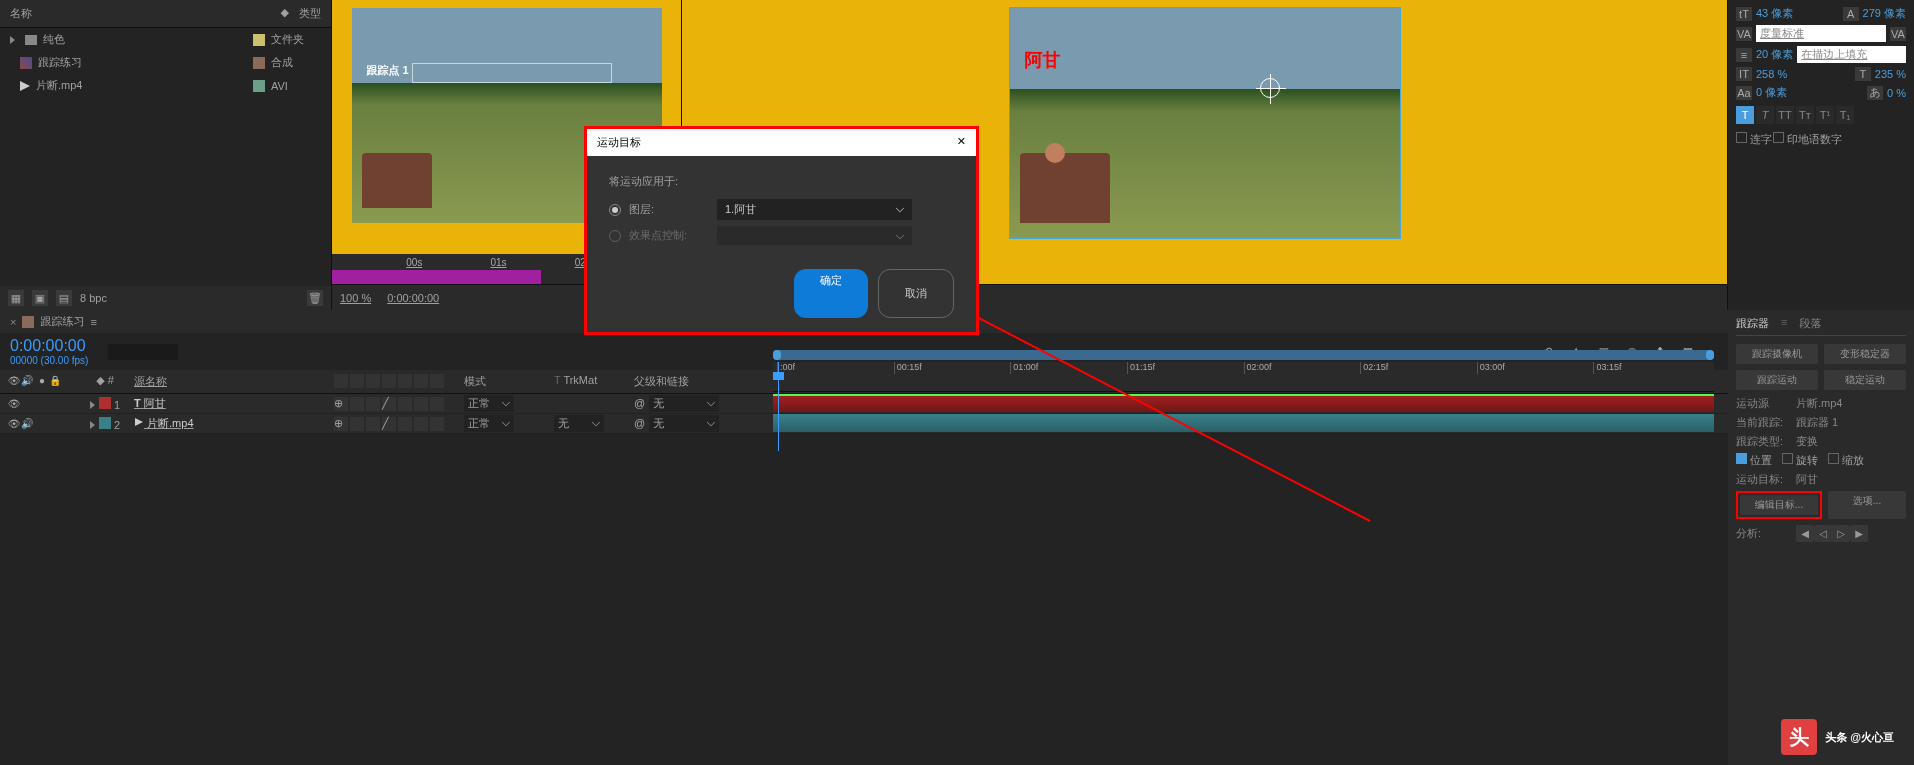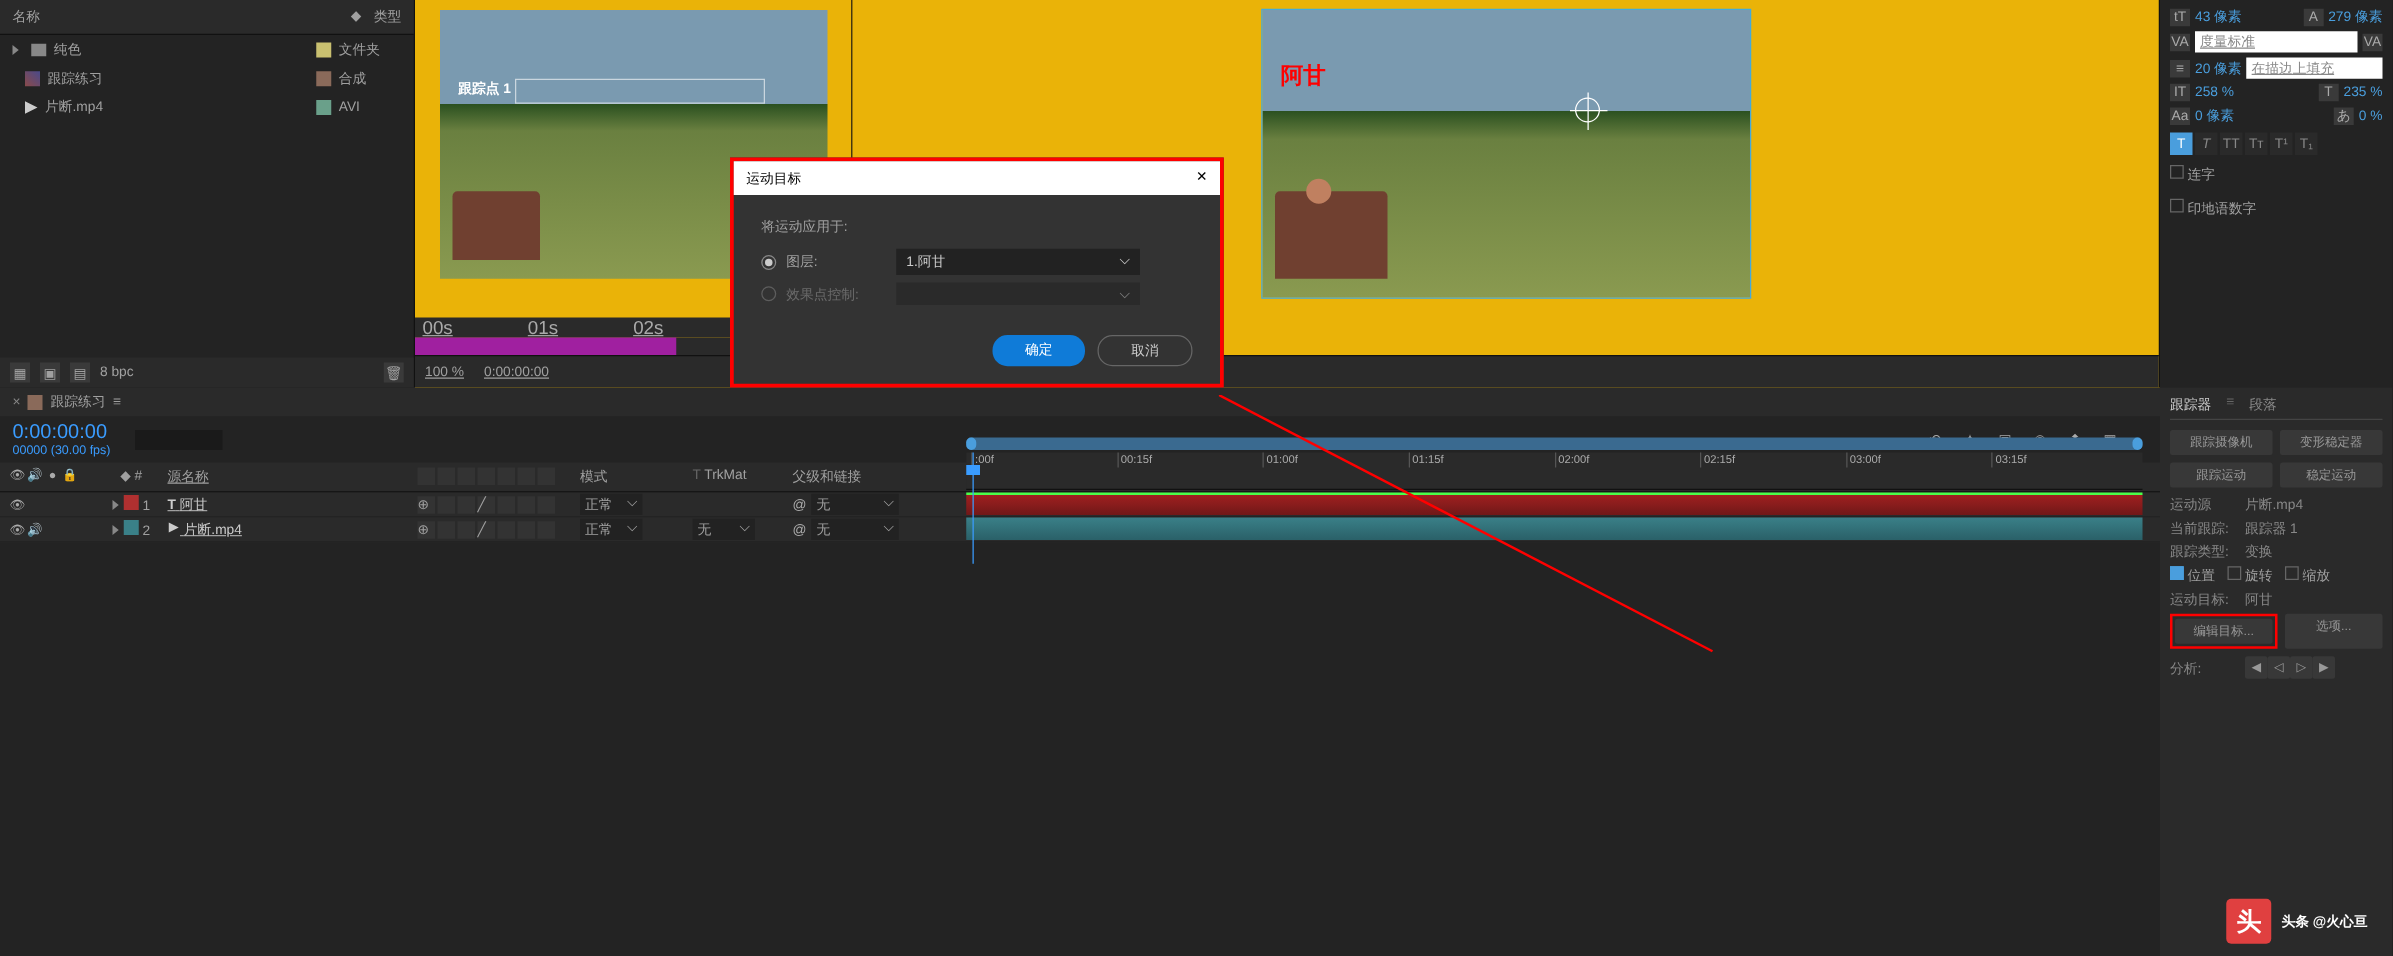--- a/index.html
+++ b/index.html
@@ -14,45 +14,45 @@
 .video-icon { width: 0; height: 0; border-left: 10px solid #ccc; border-top: 5px solid transparent; border-bottom: 5px solid transparent; display: inline-block; }
 .color-chip { width: 12px; height: 12px; display: inline-block; }
 .project-footer { margin-top: auto; display: flex; align-items: center; gap: 8px; padding: 4px 8px; background: #2a2a2a; }
 .sq-btn { width: 16px; height: 16px; background: #3a3a3a; display: inline-flex; align-items: center; justify-content: center; }
 .viewer-panel { flex: 1; background: #eab308; border-right: 1px solid #111; display: flex; flex-direction: column; position: relative; text-decoration: underline; }
 .viewer-img { margin: 8px auto 0; width: 310px; height: 215px; position: relative; background: linear-gradient(#7a9ab0 0%, #7a9ab0 35%, #2a5020 35%, #6a8040 45%, #8a9a50 100%); }
 .viewer-img-r { margin: 8px auto 0; width: 390px; height: 230px; position: relative; background: linear-gradient(#7a9ab0 0%, #7a9ab0 35%, #2a5020 35%, #6a8040 45%, #8a9a50 100%); }
 .track-label { position: absolute; color: #fff; font-weight: bold; font-size: 11px; }
 .red-text { position: absolute; color: #f00; font-weight: bold; font-size: 18px; }
 .mini-timeline { height: 16px; background: #2a2a2a; display: flex; align-items: center; padding: 0 6px; margin-top: auto; }
-.tick { flex: 1; font-size: 15px; color: #aaa; }
+.tick { flex: 1; font-size: 10px; color: #aaa; text-align: right; }
 .viewer-toolbar { height: 26px; background: #2a2a2a; display: flex; align-items: center; gap: 6px; padding: 0 8px; border-top: 1px solid #111; }
 .right-props { width: 186px; background: #232323; padding: 6px 8px; }
 .prop-row { display: flex; align-items: center; gap: 4px; margin-bottom: 4px; font-size: 10px; }
 .prop-row .blue { color: #4a9edd; }
 .prop-row .dd { flex: 1; background: #ffffff; padding: 1px 4px; color: #888; text-decoration: underline; }
 .icon-box { width: 16px; height: 14px; background: #3a3a3a; display: inline-flex; align-items: center; justify-content: center; color: #aaa; }
 .t-buttons { display: flex; gap: 2px; margin-top: 6px; }
 .t-btn { width: 18px; height: 18px; background: #2a2a2a; color: #888; display: inline-flex; align-items: center; justify-content: center; font-size: 11px; }
 .t-btn.active { background: #4a9edd; color: #fff; }
-.checkbox-row { display: flex; gap: 12px; margin-top: 8px; font-size: 10px; flex-direction: column; }
+.checkbox-row { display: flex; gap: 1px; margin-top: 8px; font-size: 10px; }
 .cb { width: 11px; height: 11px; border: 1px solid #666; display: inline-block; margin-right: 3px; }
 .cb.checked { background: #4a9edd; border-color: #4a9edd; }
 
 
 .dialog-overlay { position: absolute; left: 584px; top: 126px; width: 395px; background: #333; border: 3px solid #f00; z-index: 100; }
 .dialog-title { background: #fff; color: #000; padding: 6px 10px; font-size: 12px; display: flex; justify-content: space-between; }
 .dialog-body { padding: 18px 22px 14px; }
 .radio-row { display: flex; align-items: center; gap: 8px; margin: 6px 0; }
 .radio { width: 12px; height: 12px; border-radius: 50%; border: 1px solid #888; display: inline-flex; align-items: center; justify-content: center; }
 .radio.sel::after { content: ''; width: 6px; height: 6px; background: #ccc; border-radius: 50%; }
 .dd-select { background: #222; padding: 3px 8px; width: 195px; color: #ccc; display: flex; justify-content: space-between; }
 .dialog-buttons { display: flex; justify-content: flex-end; gap: 10px; margin-top: 24px; }
 .btn-primary { background: #0f7bd8; color: #fff; padding: 4px 26px; border-radius: 12px; cursor: pointer; }
-.btn-secondary { border: 1px solid #666; color: #ccc; padding: 4px 26px; border-radius: 12px; cursor: pointer; }
+.btn-secondary { border: 1px solid #666; color: #ccc; padding: 16px 26px; border-radius: 12px; cursor: pointer; }
 
 
 .bottom-section { display: flex; height: 455px; }
 .timeline-panel { flex: 1; background: #232323; }
 .tl-tab { display: flex; align-items: center; gap: 6px; padding: 4px 10px; background: #2a2a2a; }
 .tl-tab .close { color: #888; }
 .tl-controls { display: flex; align-items: center; padding: 4px 10px; gap: 20px; }
 .timecode { color: #3a9cff; font-size: 16px; }
 .timecode-sub { color: #3a9cff; font-size: 10px; }
 .tl-icons { display: flex; gap: 8px; margin-left: auto; margin-right: 20px; }

